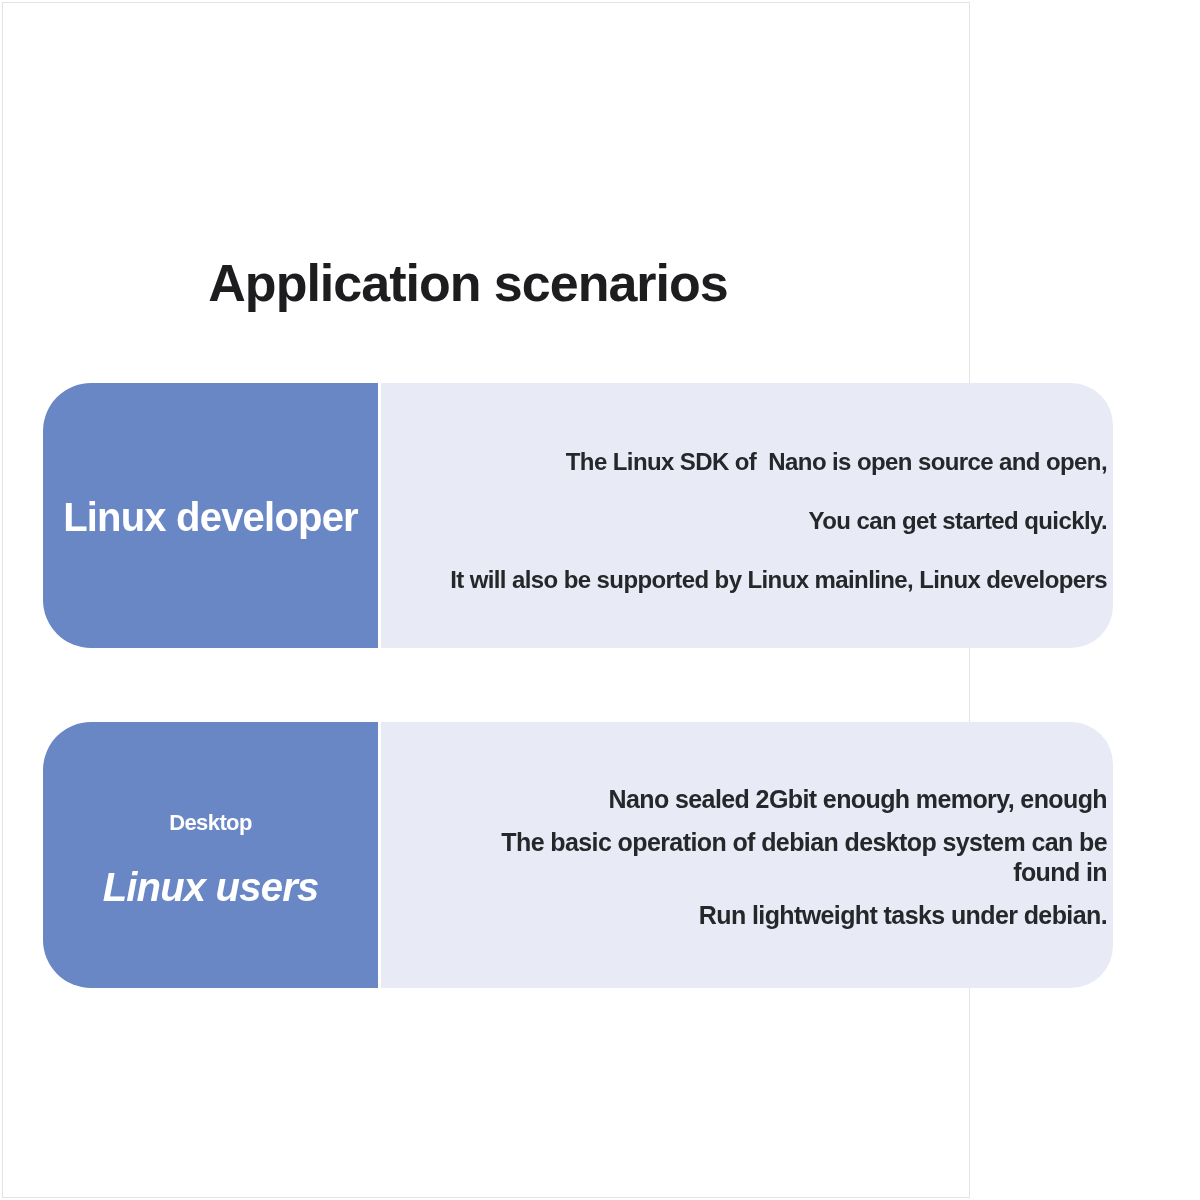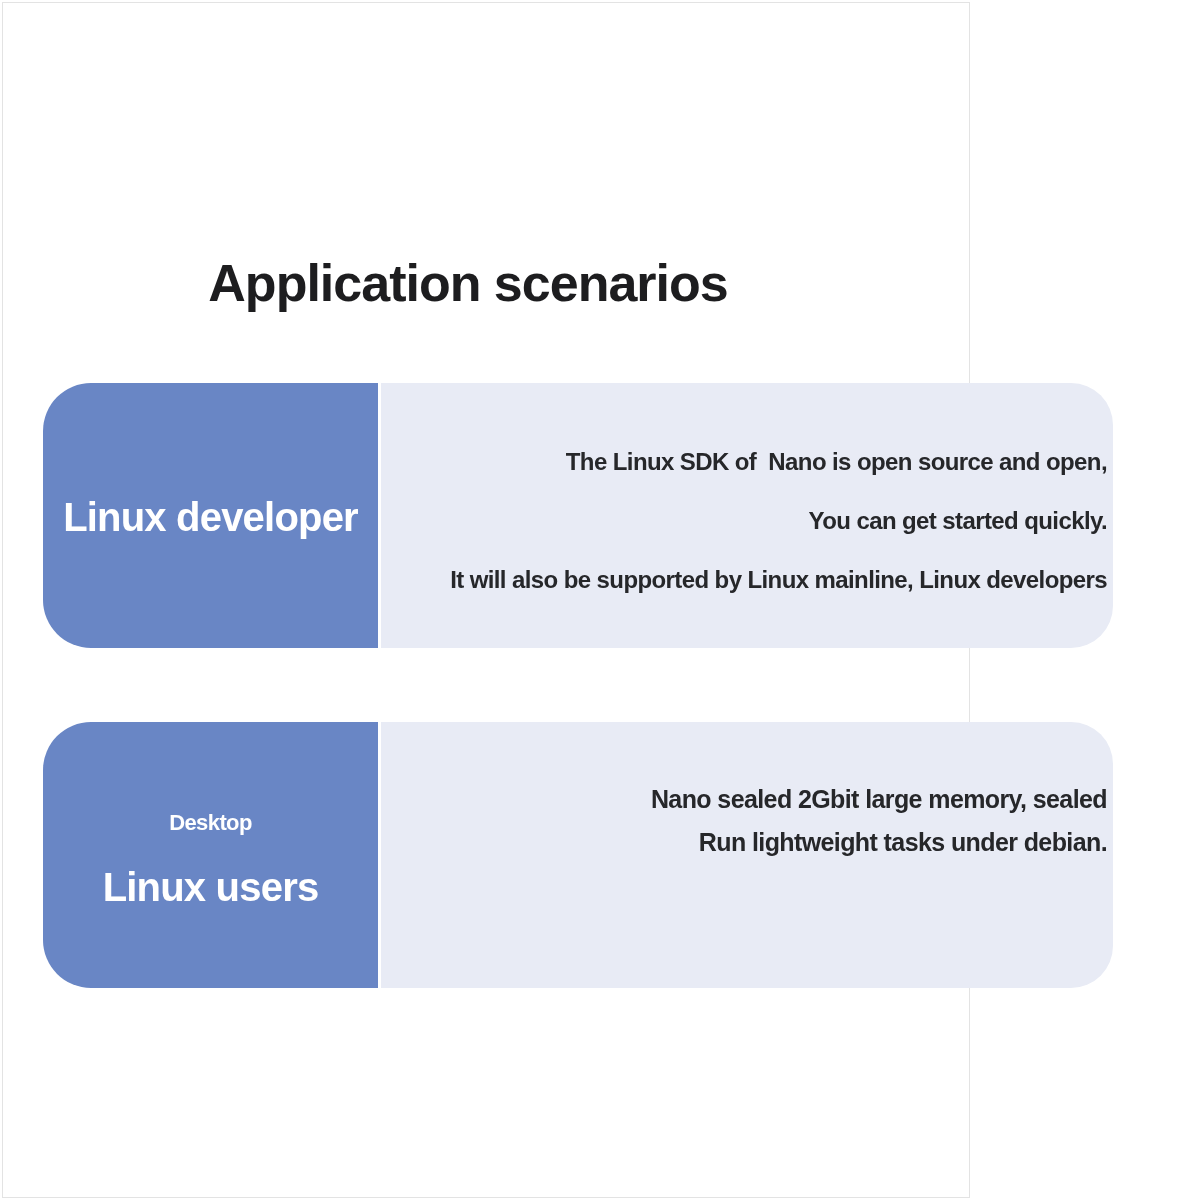--- a/index.html
+++ b/index.html
@@ -69,21 +69,21 @@
     line-height: 48px;
     letter-spacing: -0.8px;
     white-space: pre;
   }
   .card-2 .label-line-top {
     font-size: 22px;
     line-height: 64px;
     letter-spacing: -0.6px;
     white-space: pre;
   }
-  .card-2 .label-line-main { line-height: 64px; }
+  .card-2 .label-line-main { line-height: 64px; font-style: italic; }
   .desc-panel {
     flex: 1 1 auto;
     background: var(--panel-light, #e8ebf5);
     border-radius: 0 42px 42px 0;
     overflow: hidden;
     text-align: right;
   }
   .card-1 .desc-panel { padding: 62px 6px 0 16px; }
   .card-2 .desc-panel { padding: 62px 6px 0 14px; }
   .desc-panel p {
@@ -126,17 +126,19 @@
       <p>It will also be supported by Linux mainline, Linux developers</p>
     </div>
   </div>
 
   <div class="card card-2">
     <div class="label-panel">
       <div class="label-line-top">Desktop</div>
       <div class="label-line-main">Linux users</div>
     </div>
     <div class="desc-panel">
-      <p class="indent-first">Nano sealed 2Gbit large memory, sealed</p>
+      <p class="indent-first">Nano sealed 2Gbit enough memory, enough</p>
+      <p>The basic operation of debian desktop system can be
+found in</p>
       <p> Run lightweight tasks under debian.</p>
     </div>
   </div>
 </div>
 
 </body></html>

